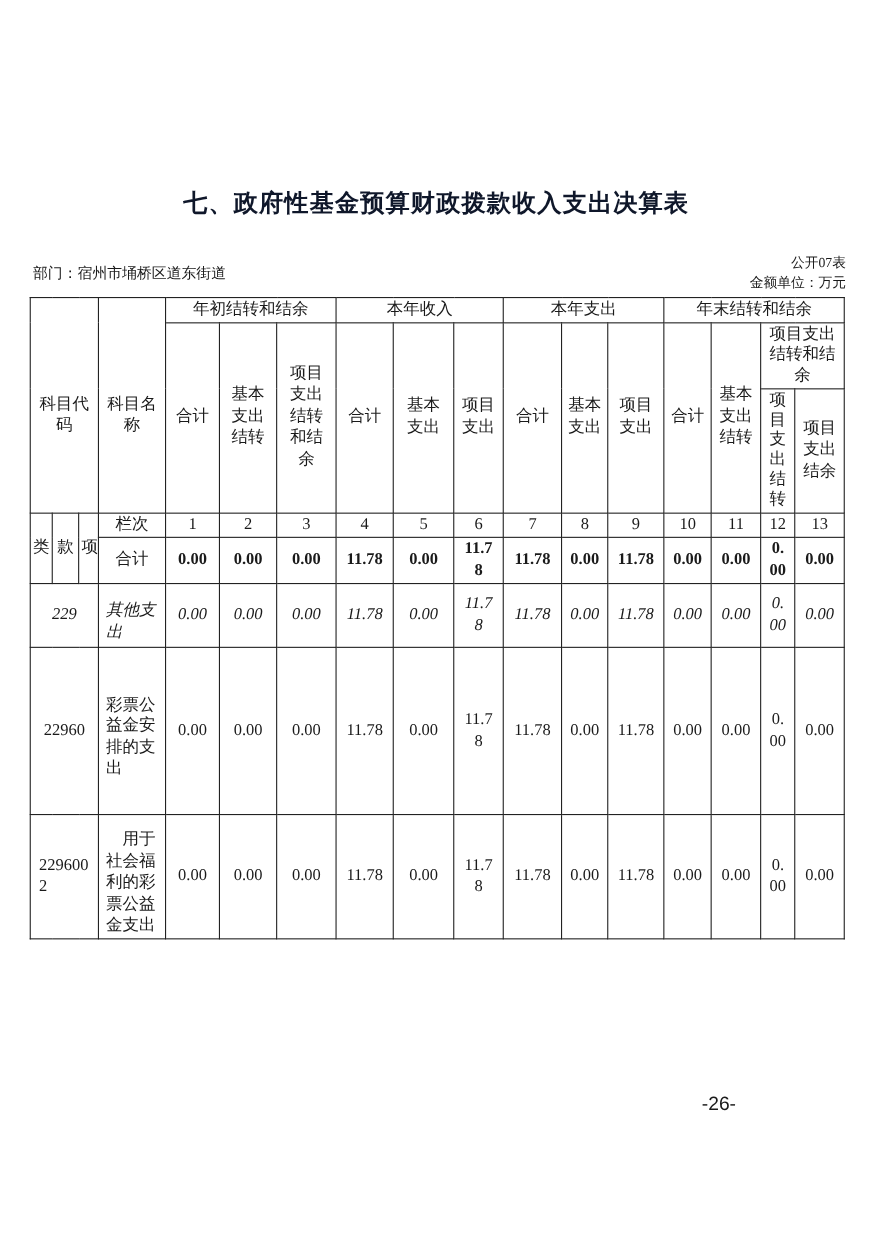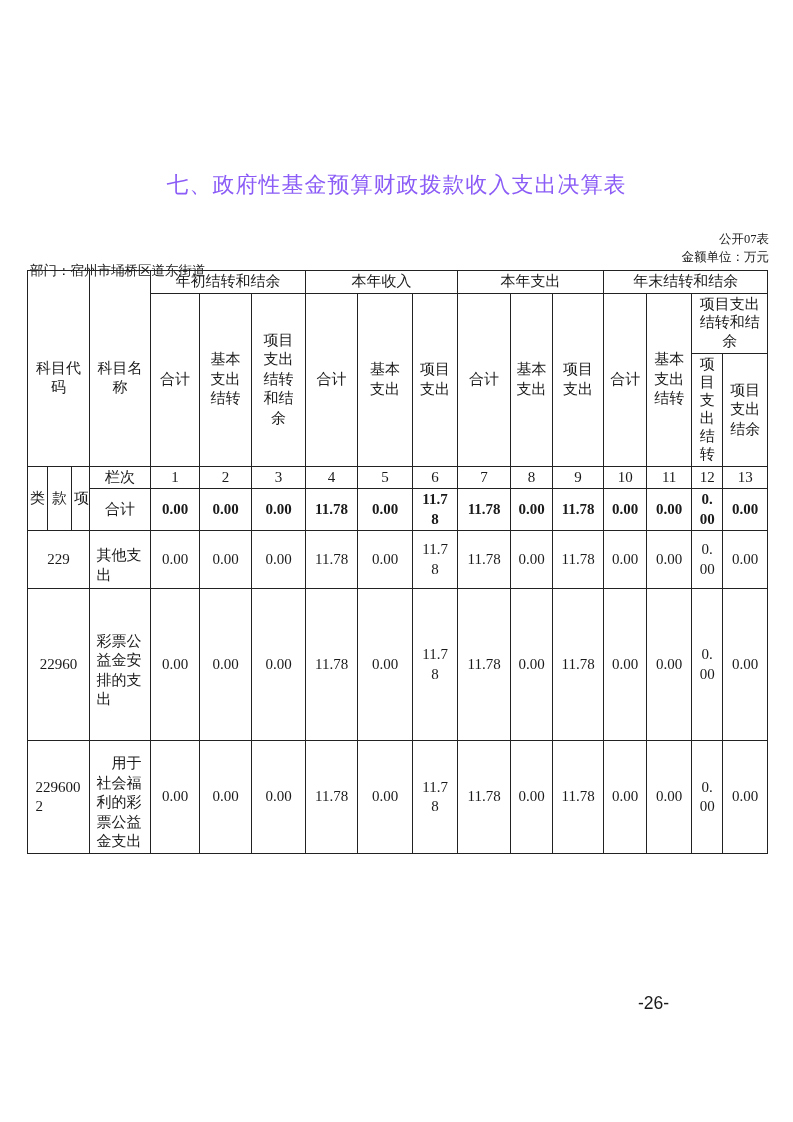--- a/index.html
+++ b/index.html
@@ -4,24 +4,24 @@
 <style>
   html,body{margin:0;padding:0;}
   body{
     width:793px;height:1122px;background:#ffffff;position:relative;
     font-family:"Liberation Serif","DejaVu Serif",serif;color:#1a1a1a;
     -webkit-font-smoothing:antialiased;
   }
   .page{position:absolute;inset:0;}
   .title{
     position:absolute;top:170px;left:0;width:793px;text-align:center;
-    font-size:22px;font-weight:normal;letter-spacing:1px;margin:0;color:#8b5cf6;
+    font-size:22px;font-weight:bold;letter-spacing:1px;margin:0;color:#0f172a;
   }
   .form-code{position:absolute;top:231px;right:24px;font-size:12.5px;}
-  .dept{position:absolute;top:262px;left:30px;font-size:13.5px;}
+  .dept{position:absolute;top:240px;left:30px;font-size:13.5px;}
   .unit{position:absolute;top:249px;right:24px;font-size:12.5px;}
   table.budget{
     position:absolute;top:270px;left:27px;width:740px;
     border-collapse:collapse;table-layout:fixed;
   }
   table.budget td{
     border:1px solid #222;vertical-align:middle;text-align:center;
     font-size:15px;line-height:1.3;padding:1px 2px;overflow:hidden;
   }
   td.grp{font-size:15px;}
@@ -128,21 +128,21 @@
           <td class="num bold">11.78</td>
           <td class="num bold">0.00</td>
           <td class="num bold">11.78</td>
           <td class="num bold">0.00</td>
           <td class="num bold">0.00</td>
           <td class="num bold"><span class="wrapB">0.00</span></td>
           <td class="num bold">0.00</td>
         </tr>
     </thead>
     <tbody id="table-body">
-        <tr style="height: 58px;">
+        <tr style="height: 58px; font-style: italic;">
           <td class="codecell" colspan="3"><span class="codew">229</span></td>
           <td class="namecell"><span class="w3l">其他支出</span></td>
           <td class="num">0.00</td>
           <td class="num">0.00</td>
           <td class="num">0.00</td>
           <td class="num">11.78</td>
           <td class="num">0.00</td>
           <td class="num"><span class="wrapA">11.78</span></td>
           <td class="num">11.78</td>
           <td class="num">0.00</td>

